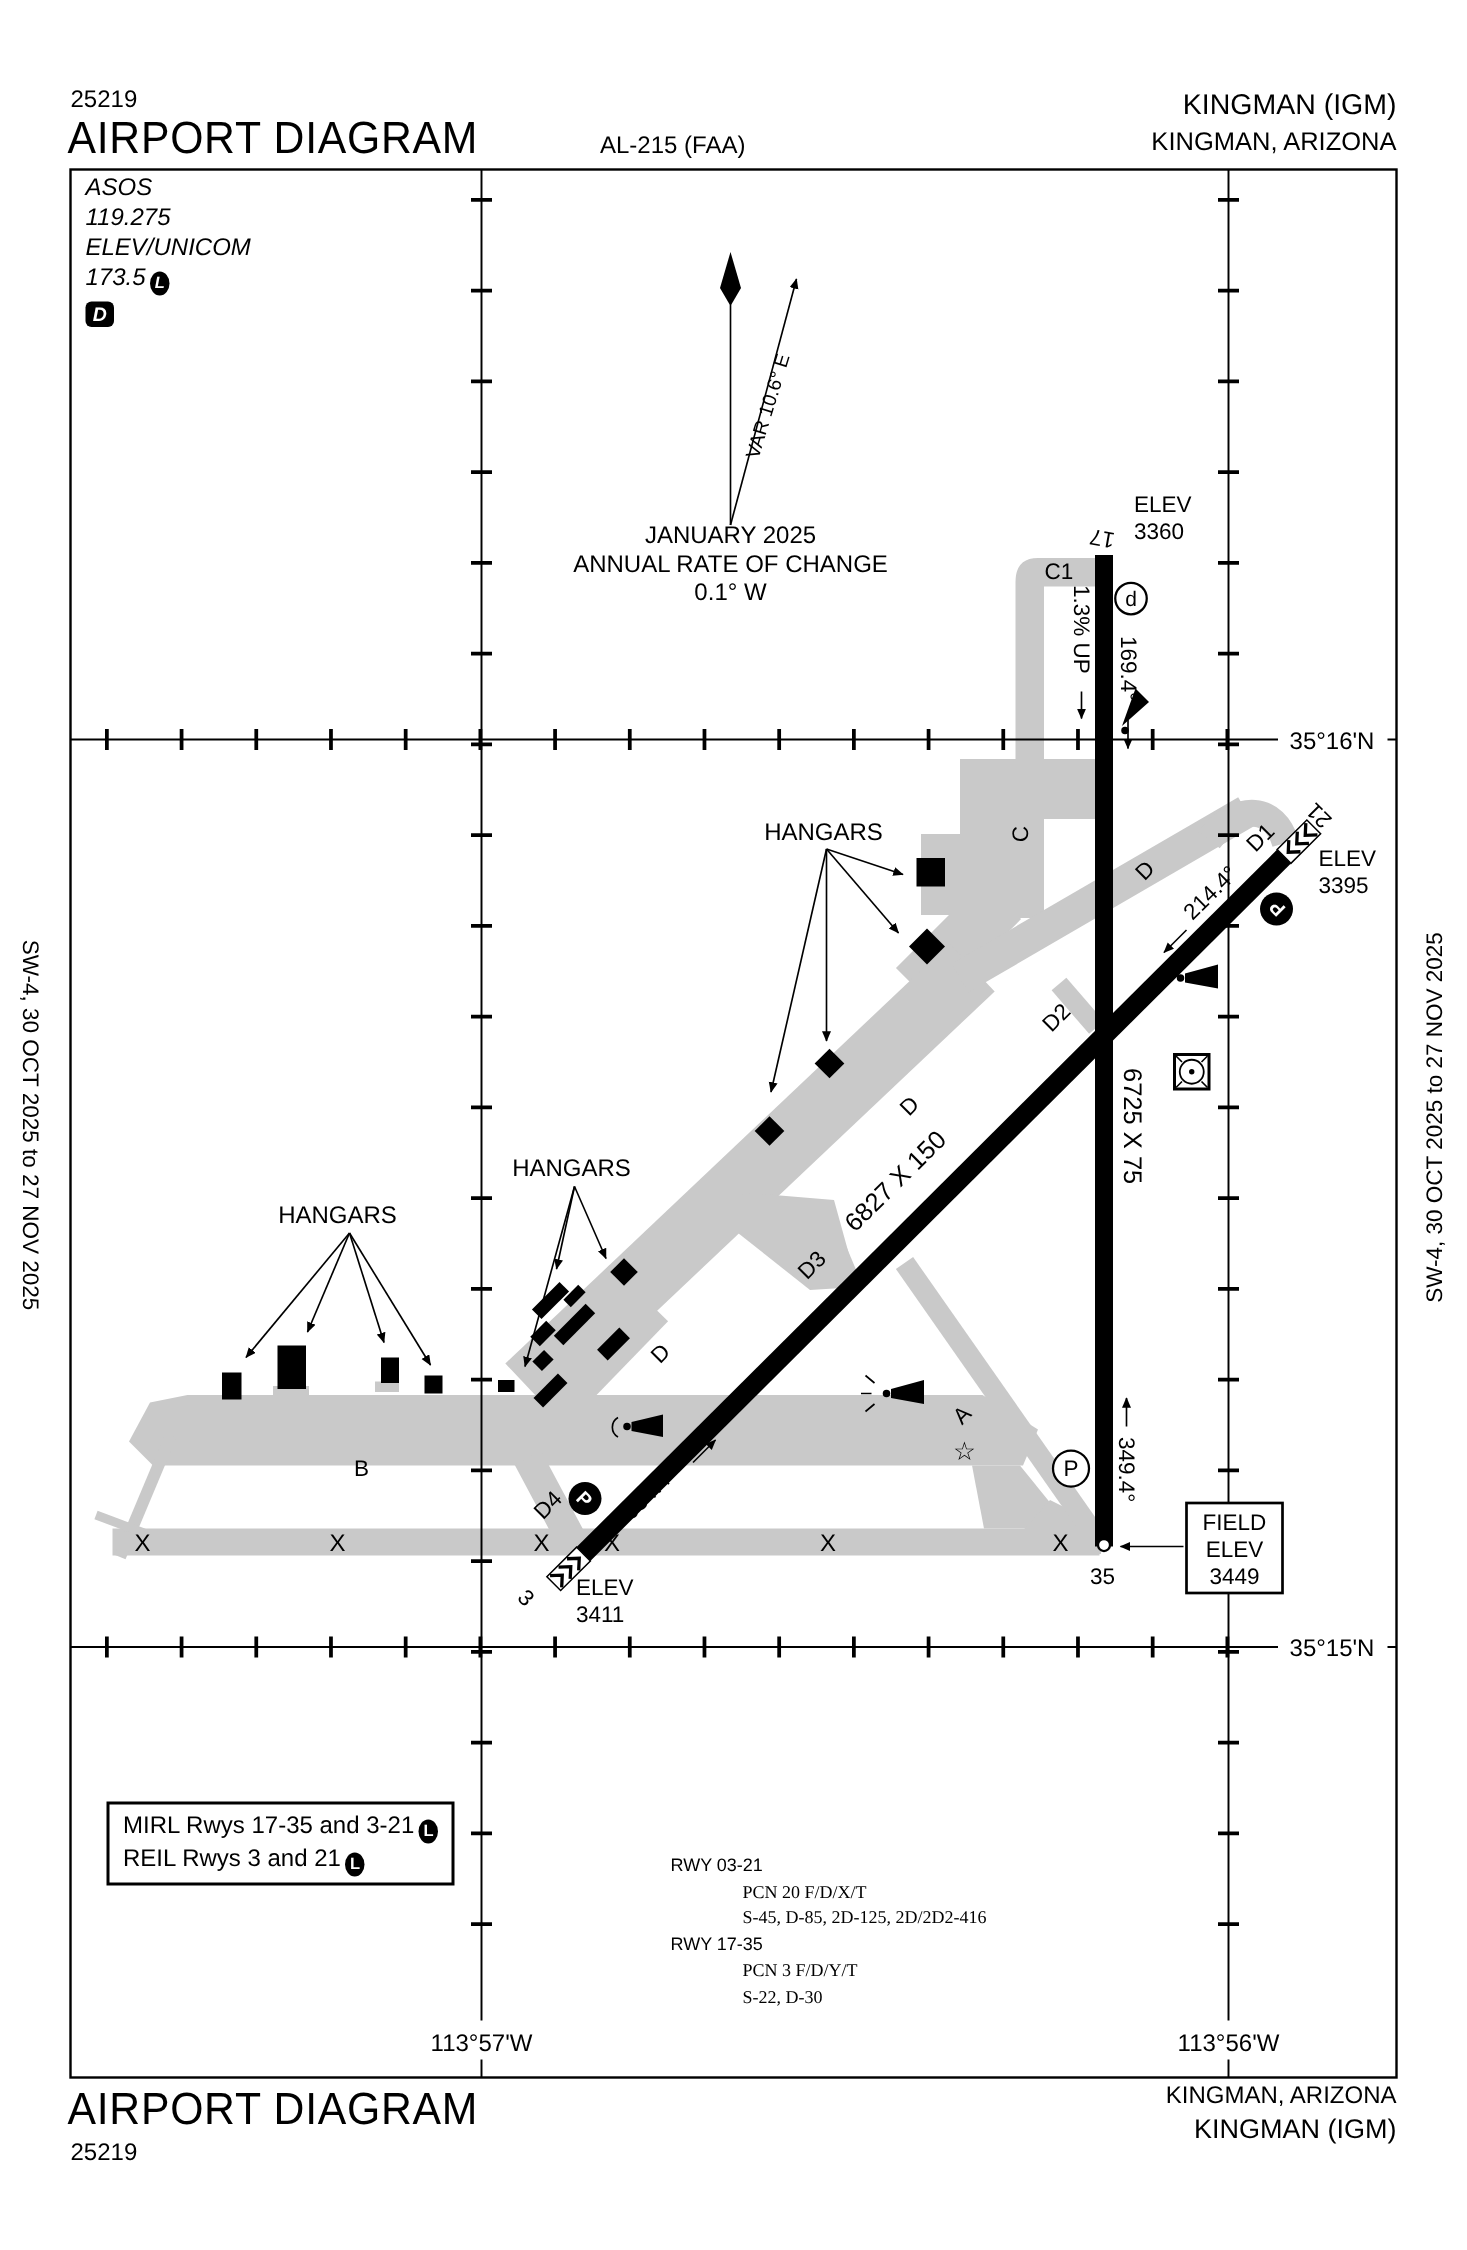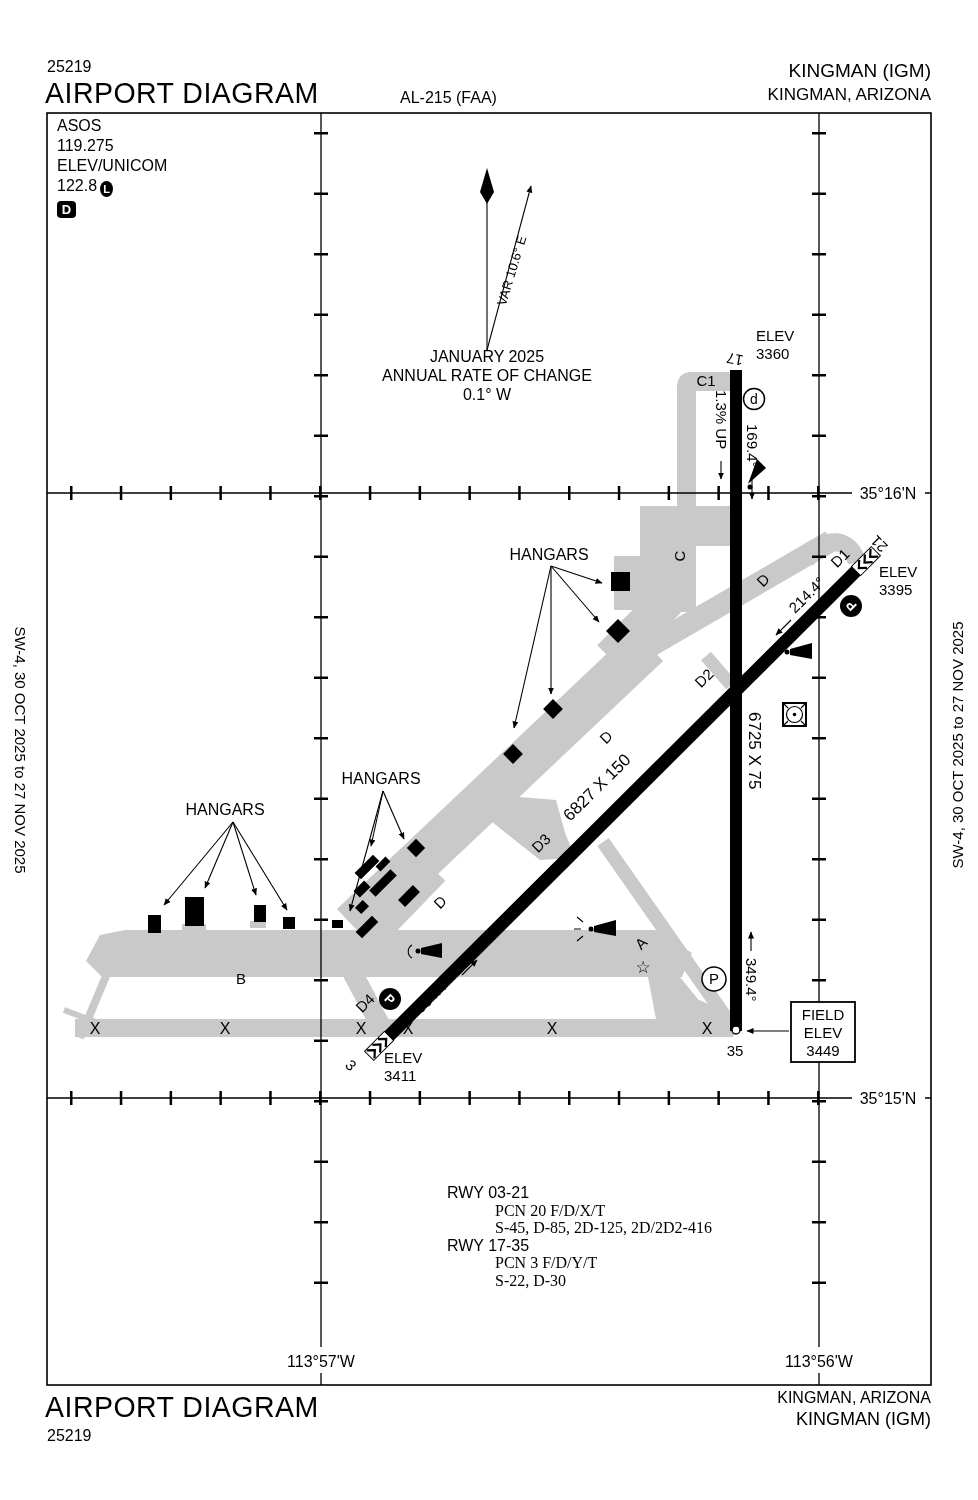--- a/index.html
+++ b/index.html
@@ -11,27 +11,27 @@
   .hdr-al{left:400px;top:89px;width:180px;text-align:left;font-size:16px;}
   .hdr-apt{right:47px;top:60px;font-size:19px;text-align:right;}
   .hdr-city{right:47px;top:85px;font-size:17px;text-align:right;}
   .ftr-title{left:45px;top:1390px;font-size:30px;letter-spacing:.5px;transform:scaleX(.95);transform-origin:left top;}
   .ftr-code{left:47px;top:1427px;font-size:16px;}
   .ftr-city{right:47px;top:1389px;font-size:16px;text-align:right;}
   .ftr-apt{right:47px;top:1409px;font-size:18px;text-align:right;}
   .margin-strip{font-size:15px;}
   .margin-left{left:20px;top:750px;transform:translate(-50%,-50%) rotate(90deg);}
   .margin-right{left:957px;top:745px;transform:translate(-50%,-50%) rotate(-90deg);}
-  .asos{left:57px;top:116px;font-size:16px;line-height:20px;white-space:nowrap;}
+  .asos{left:57px;top:116px;font-size:16px;line-height:20px;white-space:nowrap;font-style:italic;}
   .badge-l{display:inline-block;width:13px;height:16px;background:#000;color:#fff;border-radius:50%;
            font-size:11px;font-weight:bold;text-align:center;line-height:16px;vertical-align:-2px;margin-left:3px;}
   .badge-d{display:inline-block;width:19px;height:17px;background:#000;color:#fff;border-radius:4px;
            font-size:13px;font-weight:bold;text-align:center;line-height:17px;margin-top:4px;}
   .mirl-box{left:71px;top:1201px;border:2px solid #000;padding:4px 9px;font-size:16px;line-height:22px;white-space:nowrap;}
-  .rwy-data{left:447px;top:1184px;font-size:16px;line-height:17.5px;white-space:nowrap;}
+  .rwy-data{left:447px;top:1235px;font-size:12px;line-height:17.5px;white-space:nowrap;}
   .rwy-data .ind{padding-left:48px;font-family:Liberation Serif, serif;}
   svg{position:absolute;left:0;top:0;}
   svg text{fill:#000;font-family:"Liberation Sans",sans-serif;}
   .t13{font-size:13px;} .t14{font-size:14px;} .t15{font-size:15px;} .t16{font-size:16px;} .t17{font-size:17px;}
   .twy{fill:#c9c9c9;stroke:none;}
   .twyl{stroke:#c9c9c9;fill:none;}
   .grid{stroke:#000;stroke-width:1.3;fill:none;}
   .tickline{stroke:#000;fill:none;}
   .blk{fill:#000;}
   .thin{stroke:#000;stroke-width:1.1;fill:none;}
@@ -278,24 +278,28 @@
   <div class="abs hdr-code">25219</div>
   <div class="abs hdr-title">AIRPORT DIAGRAM</div>
   <div class="abs hdr-al">AL-215 (FAA)</div>
   <div class="abs hdr-apt">KINGMAN (IGM)</div>
   <div class="abs hdr-city">KINGMAN, ARIZONA</div>
 
   <div class="abs asos">
     <div>ASOS</div>
     <div>119.275</div>
     <div>ELEV/UNICOM</div>
-    <div><span>122.8</span><span class="badge-l">L</span></div>
+    <div><span>173.5</span><span class="badge-l">L</span></div>
     <div class="badge-d">D</div>
   </div>
 
+  <div class="abs mirl-box">
+    <div><span>MIRL Rwys 17-35 and 3-21</span><span class="badge-l">L</span></div>
+    <div><span>REIL Rwys 3 and 21</span><span class="badge-l">L</span></div>
+  </div>
 
   <div class="abs rwy-data">
     <div>RWY 03-21</div>
     <div class="ind">PCN 20 F/D/X/T</div>
     <div class="ind">S-45, D-85, 2D-125, 2D/2D2-416</div>
     <div>RWY 17-35</div>
     <div class="ind">PCN 3 F/D/Y/T</div>
     <div class="ind">S-22, D-30</div>
   </div>
 

